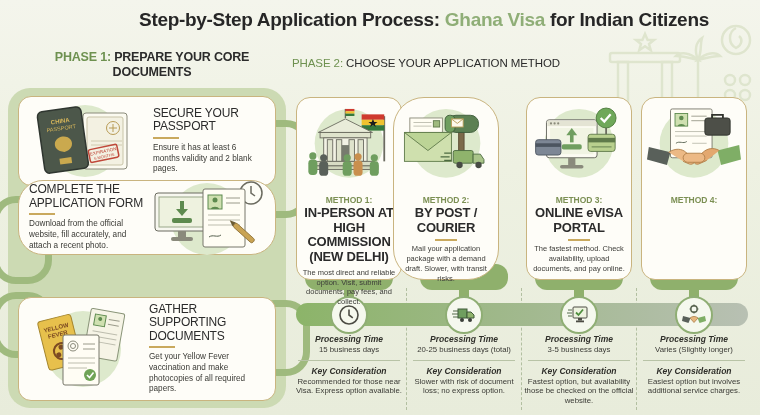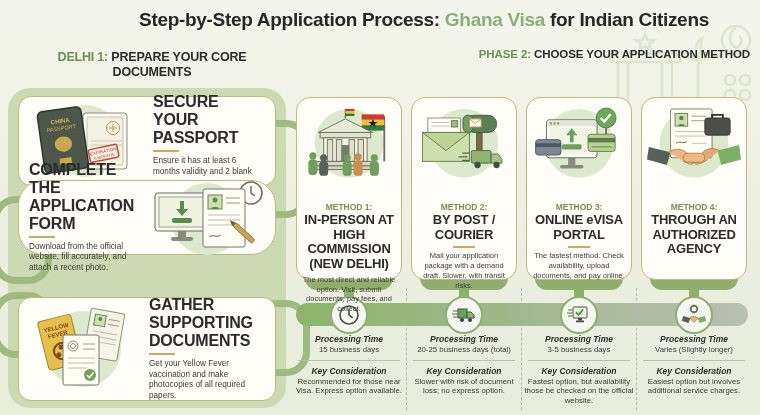--- a/index.html
+++ b/index.html
@@ -6,45 +6,45 @@
   .canvas{position:relative;width:760px;height:415px;overflow:hidden;
     background:linear-gradient(180deg,#f4f5ec 0%,#eef1e2 40%,#e8ecdb 100%);
     font-family:"Liberation Sans","DejaVu Sans",sans-serif;color:#2b2b2b;}
   .title{position:absolute;top:9px;left:0;width:100%;text-align:center;
     font-size:19px;font-weight:bold;letter-spacing:-0.3px;color:#262626;padding-left:44px;}
   .title .hl{color:#8fae77;}
   .watermark{position:absolute;top:0;right:0;opacity:.9;}
   
   .p1-header{position:absolute;top:50px;left:52px;width:200px;text-align:center;
     font-size:12.5px;font-weight:bold;line-height:1.18;letter-spacing:-0.2px;}
-  .p2-header{position:absolute;top:48px;left:292px;width:458px;text-align:right;
-    font-size:11.5px;font-weight:bold;letter-spacing:-0.1px;}
+  .p2-header{position:absolute;top:57px;left:292px;width:458px;text-align:left;
+    font-size:11.5px;font-weight:normal;letter-spacing:-0.1px;}
   .phase-label{color:#6e9150;}
   
   .panel{position:absolute;left:8px;top:88px;width:278px;height:320px;
     background:#ccdab3;border-radius:22px;z-index:0;}
   .link{position:absolute;border:7px solid #9fba7e;border-radius:24px;z-index:1;}
   .link.r1{left:250px;top:120px;width:46px;height:84px;}
   .link.l1{left:-8px;top:196px;width:46px;height:74px;}
   .link.l2{left:-8px;top:292px;width:46px;height:52px;}
   .link.r2{left:250px;top:300px;width:46px;height:62px;}
   .step-card{position:absolute;left:18px;width:258px;background:#fefdf8;
     border:1.5px solid #c9b47f;border-radius:13px;display:flex;align-items:center;
     z-index:2;box-sizing:border-box;padding:4px 8px;}
   .step-card .illus{flex:0 0 auto;display:flex;align-items:center;justify-content:center;}
   .step-card .txt{flex:1 1 auto;padding:0 2px 0 6px;}
-  .s-title{font-size:16px;font-weight:bold;line-height:1.12;color:#2b2b2b;letter-spacing:-0.2px;}
+  .s-title{font-size:12px;font-weight:normal;line-height:1.12;color:#2b2b2b;letter-spacing:-0.2px;}
   .s-divider{width:26px;height:2px;background:#c9a95e;margin:3px 0 4px 0;}
   .s-body{font-size:8.2px;line-height:1.32;color:#3a3a35;}
   
   .method-card{position:absolute;top:97px;width:106px;height:183px;background:#fefdf8;
     border:1.5px solid #c9b47f;border-radius:14px;z-index:4;box-sizing:border-box;
     padding:4px 5px;text-align:center;}
   .m-illus{height:88px;display:flex;align-items:center;justify-content:center;}
-  .m-label{font-size:8.5px;font-weight:bold;color:#7c9054;margin-top:12px;}
+  .m-label{font-size:8.5px;font-weight:bold;color:#7c9054;margin-top:5px;}
   .m-title{font-size:13px;font-weight:bold;line-height:1.13;color:#2b2b2b;letter-spacing:-0.2px;margin-top:1px;}
   .m-divider{width:22px;height:2px;background:#c9a95e;margin:4px auto 3px auto;}
   .m-body{font-size:7.5px;line-height:1.3;color:#3c3c38;margin-top:3px;}
   
   .tab{position:absolute;top:264px;width:88px;height:26px;border-radius:12px;background:#8fb06c;z-index:1;}
   .stem{position:absolute;top:286px;width:10px;height:16px;background:#8fb06c;z-index:1;}
   .bar{position:absolute;left:296px;top:303px;width:452px;height:23px;border-radius:12px;z-index:2;
     background:linear-gradient(90deg,#8cb469 0%,#9fb88a 45%,#b8c0b3 100%);}
   .node{position:absolute;top:296px;width:38px;height:38px;border-radius:50%;
     background:#f5f8ee;border:2px solid #8fae74;z-index:3;display:flex;
@@ -80,21 +80,21 @@
     </g>
   </svg>
 
   <div class="title">
     <span>Step-by-Step Application Process:</span>
     <span class="hl">Ghana Visa</span>
     <span>for Indian Citizens</span>
   </div>
 
   <div class="p1-header">
-    <span class="phase-label">DELHI 1:</span>
+    <span class="phase-label">PHASE 1:</span>
     <span>PREPARE YOUR CORE DOCUMENTS</span>
   </div>
 
   <div class="panel"></div>
   <div class="link r1"></div>
   <div class="link l1"></div>
   <div class="link l2"></div>
   <div class="link r2"></div>
 
   <div class="step-card" style="top:96px;height:90px;">
@@ -267,21 +267,21 @@
             <circle cx="80" cy="58" r="4"></circle>
             <rect x="75" y="62" width="10" height="16" rx="4"></rect>
           </g>
       </svg>
     </div>
     <div class="m-label">METHOD 1:</div>
     <div class="m-title">IN-PERSON AT HIGH COMMISSION (NEW DELHI)</div>
     <div class="m-body">The most direct and reliable option. Visit, submit documents, pay fees, and collect.</div>
   </div>
 
-  <div class="method-card" style="left:411px;">
+  <div class="method-card" style="left:393px;border-radius:31px;">
     <div class="m-illus">
       <svg width="100" height="86" viewBox="0 0 104 90">
         <circle cx="52" cy="42" r="38" fill="#dde9cc"></circle>
         <rect x="66" y="30" width="6" height="28" fill="#7c6a4a" stroke="#5a4c34"></rect>
         <rect x="54" y="11" width="34" height="19" rx="9" fill="#5c8053" stroke="#3c5a38"></rect>
         <rect x="51" y="11" width="11" height="19" rx="5" fill="#6f9e5f" stroke="#3c5a38"></rect>
         <rect x="58" y="15" width="13" height="9" fill="#fdf9ec" stroke="#b59a55"></rect>
         <path d="M58 15l6.5 5 6.5-5" fill="none" stroke="#b59a55"></path>
         <rect x="12" y="14" width="36" height="22" fill="#fffdf2" stroke="#8a8a78"></rect>
         <line x1="16" y1="19" x2="36" y2="19" stroke="#bdbdae"></line>
@@ -351,21 +351,20 @@
         <path d="M72 14v-3.5h12V14" stroke="#30322c" fill="none" stroke-width="2"></path>
         <rect x="64" y="14" width="28" height="19" rx="3" fill="#4d4f48" stroke="#30322c"></rect>
         <polygon points="2,46 26,52 22,66 0,60" fill="#59605a"></polygon>
         <polygon points="102,44 78,50 82,66 104,60" fill="#7fae66"></polygon>
         <path d="M24 52c7-5 15-4 19 0l9 7c3 3-1 7-5 6l-7-3" fill="#ecb985" stroke="#b07f49"></path>
         <path d="M80 50c-7-4-14-2-18 2l-10 8c-2 3 2 6 5 5l9-4" fill="#e3a86f" stroke="#b07f49"></path>
         <rect x="40" y="53" width="24" height="10" rx="5" fill="#ecb985" stroke="#b07f49"></rect>
       </svg>
     </div>
     <div class="m-label">METHOD 4:</div>
-    <div class="m-title">THROUGH AN AUTHORIZED AGENCY</div>
   </div>
 
   <div class="bar"></div>
   <div class="node" style="left:330px;">
     <svg width="24" height="24" viewBox="0 0 24 24">
       <circle cx="12" cy="12" r="9" fill="#f6f9ee" stroke="#4c4c44" stroke-width="1.6"></circle>
       <path d="M12 6.5V12l3.8 2.8" stroke="#4c4c44" stroke-width="1.6" fill="none"></path>
     </svg>
   </div>
   <div class="node" style="left:445px;">

